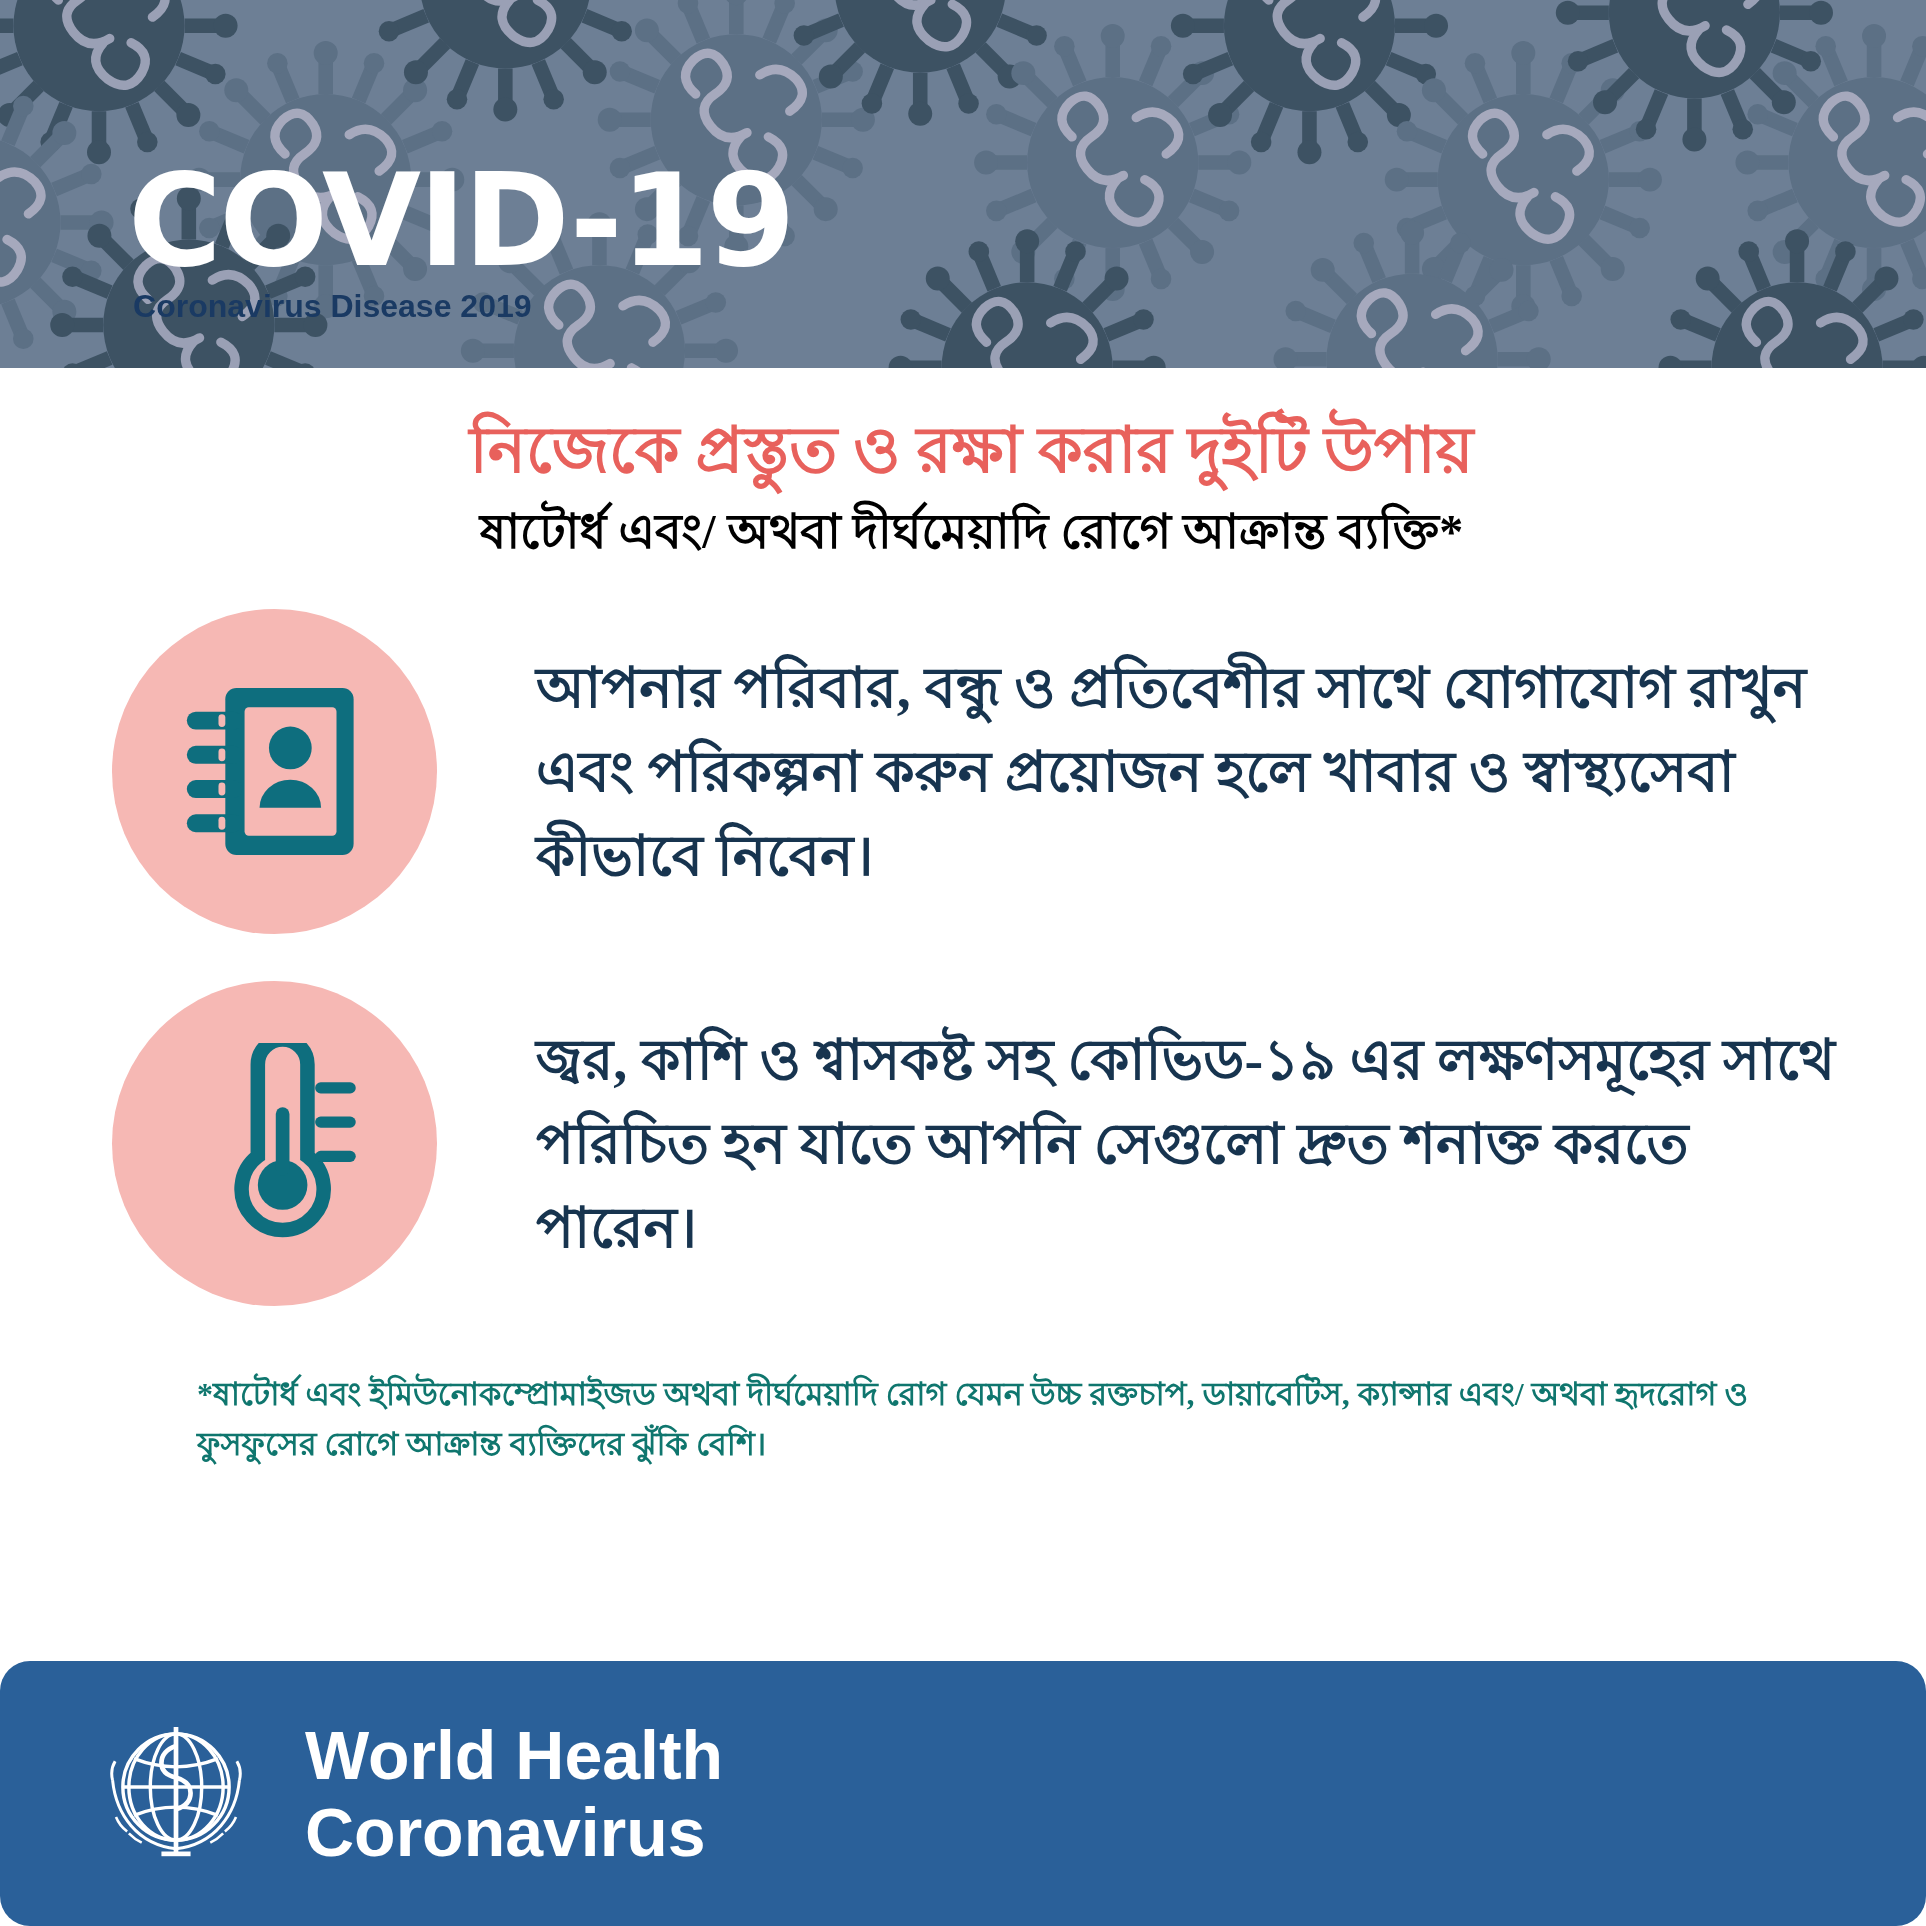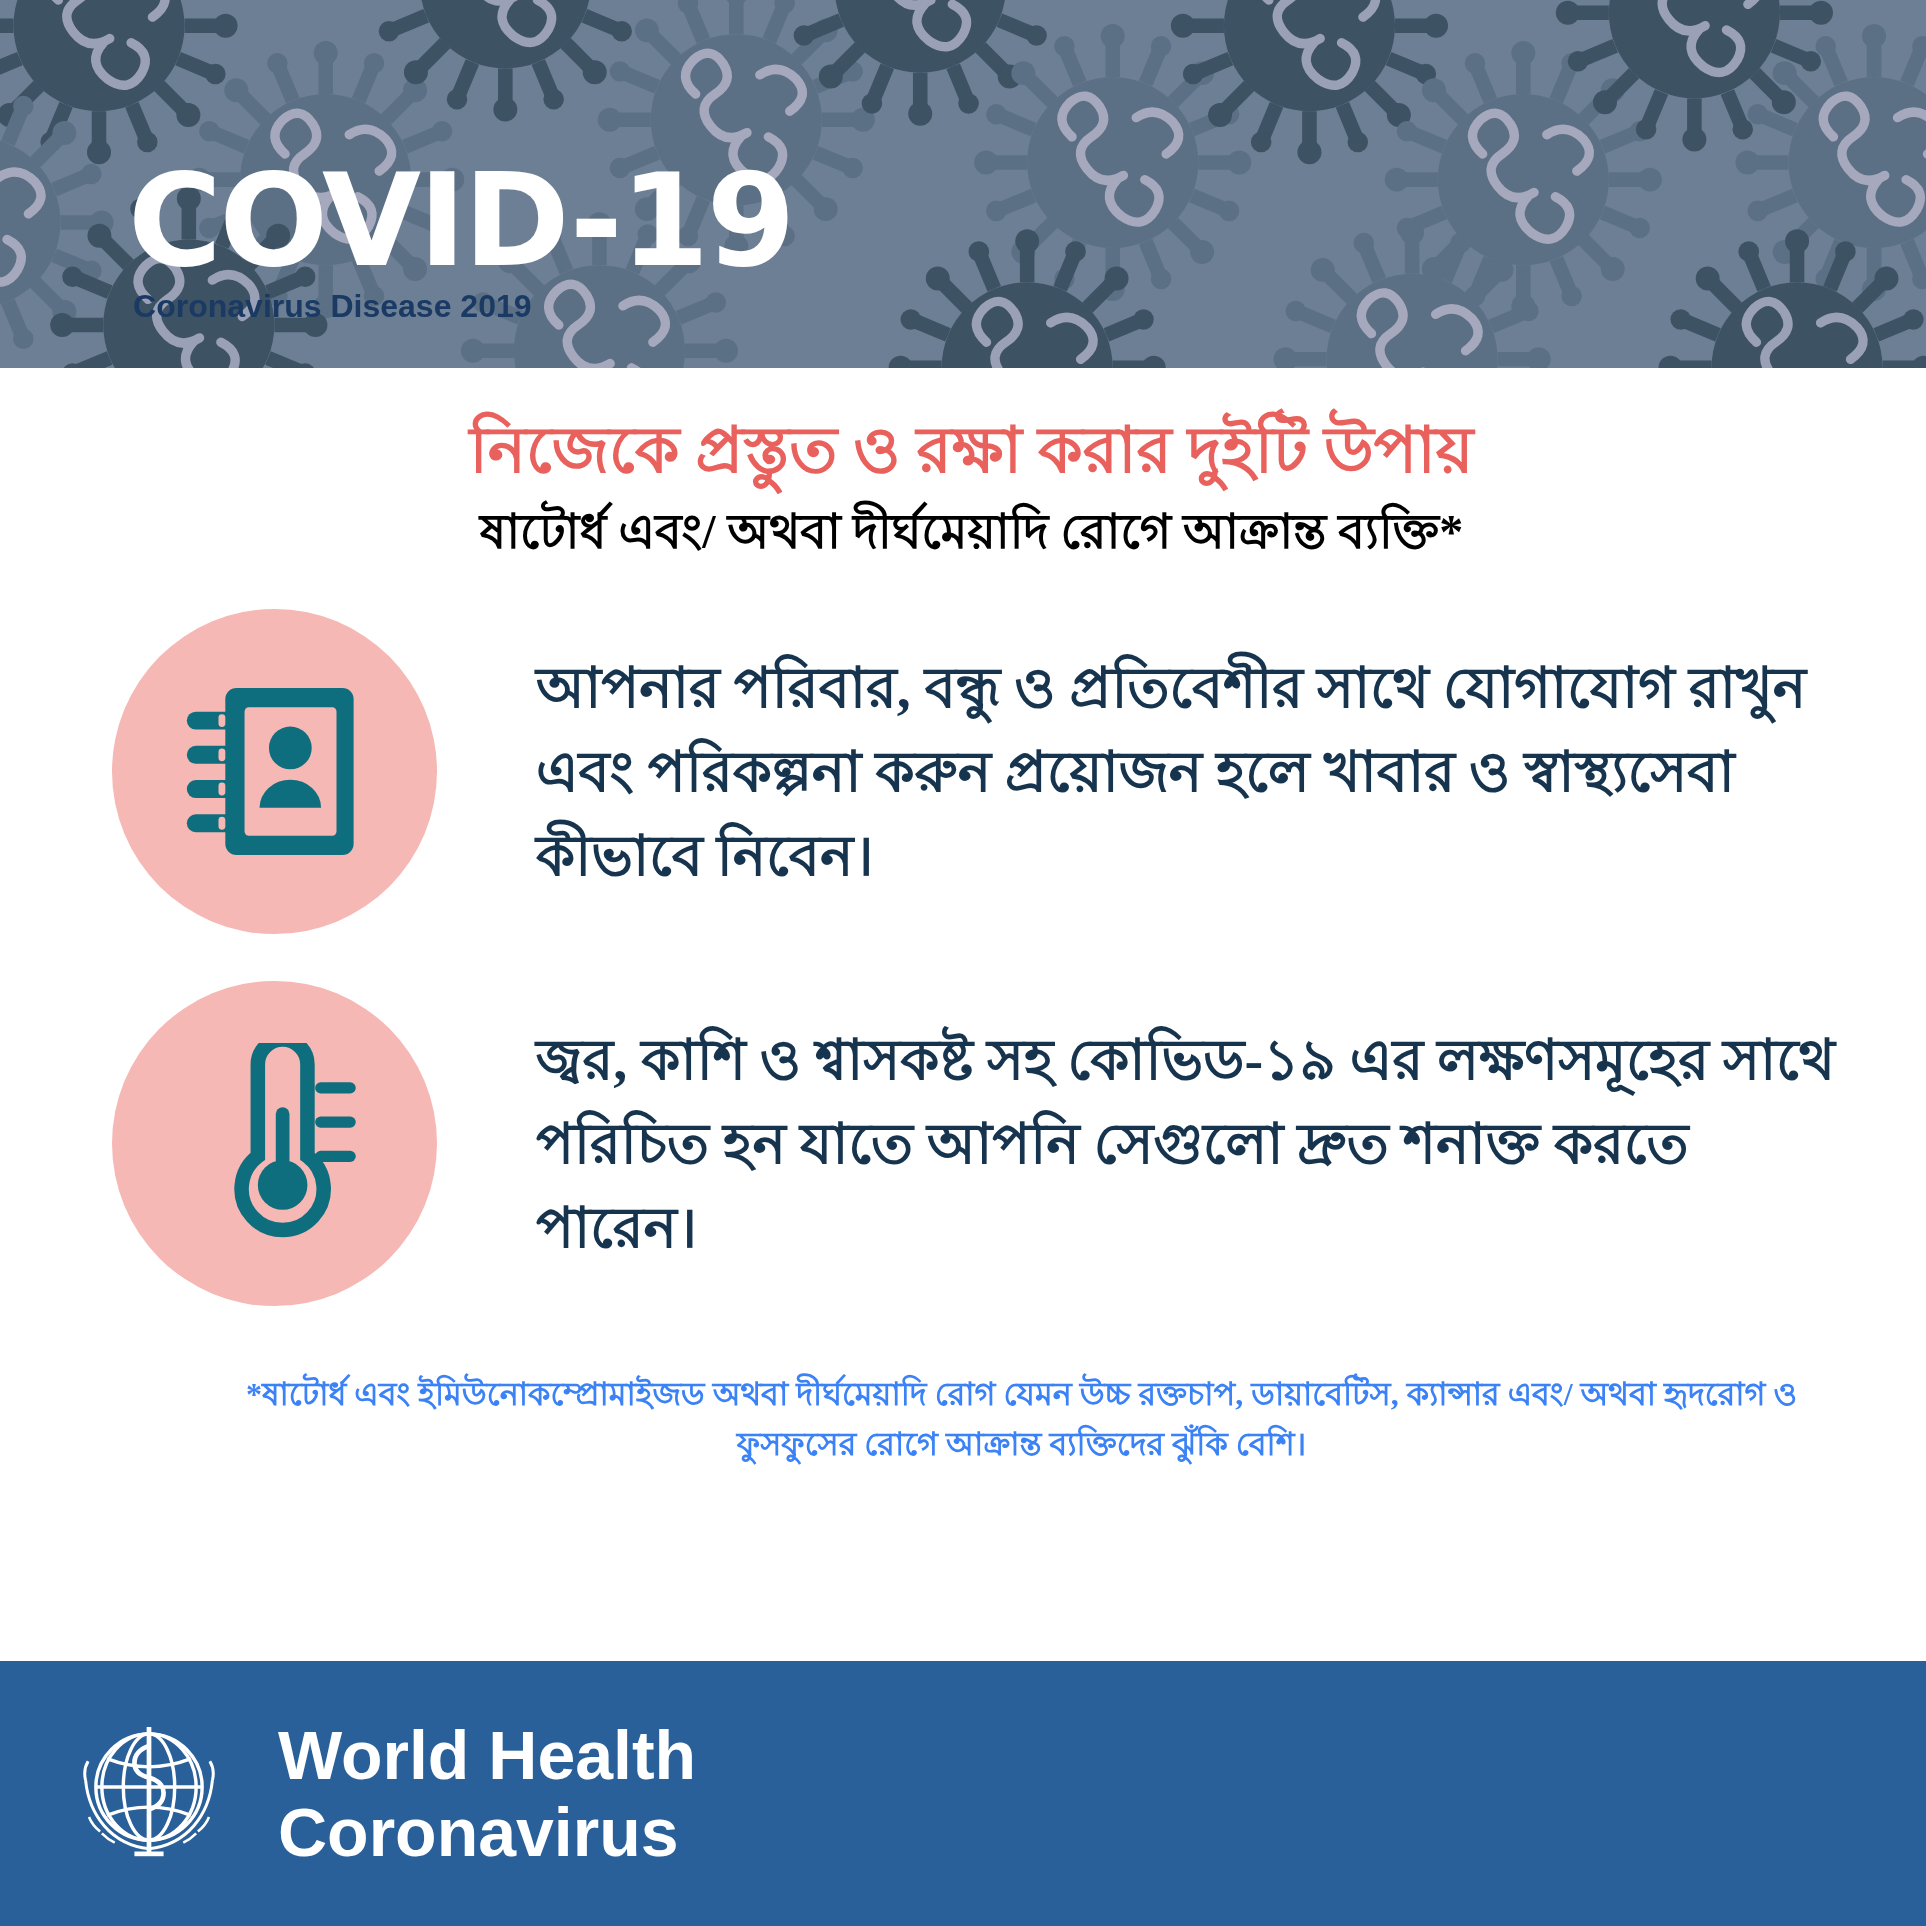--- a/index.html
+++ b/index.html
@@ -125,40 +125,40 @@
     padding-left: 47px;
     font-family: "Liberation Serif", "DejaVu Serif", serif;
     font-size: 56px;
     line-height: 1.5;
     color: #17344f;
     font-weight: bold;
   }
 
   .footnote {
     padding: 17px 80px 39px 180px;
-    text-align: center;
     font-family: "Liberation Serif", "DejaVu Serif", serif;
     font-size: 32px;
     line-height: 1.55;
-    color: #3b82f6;
+    color: #0f766e;
     font-weight: bold;
   }
 
   
   .footer {
     position: absolute;
     left: 0;
     bottom: 0;
     width: 100%;
     height: 265px;
     background: #2a6099;
     display: flex;
     align-items: center;
-    padding-left: 59px;
+    padding-left: 86px;
     box-sizing: border-box;
+    border-radius: 30px;
   }
   .who-logo {
     flex: 0 0 auto;
     margin-right: 39px;
   }
   .who-name {
     font-family: "Liberation Sans", sans-serif;
     color: #ffffff;
     font-weight: bold;
     font-size: 68px;

